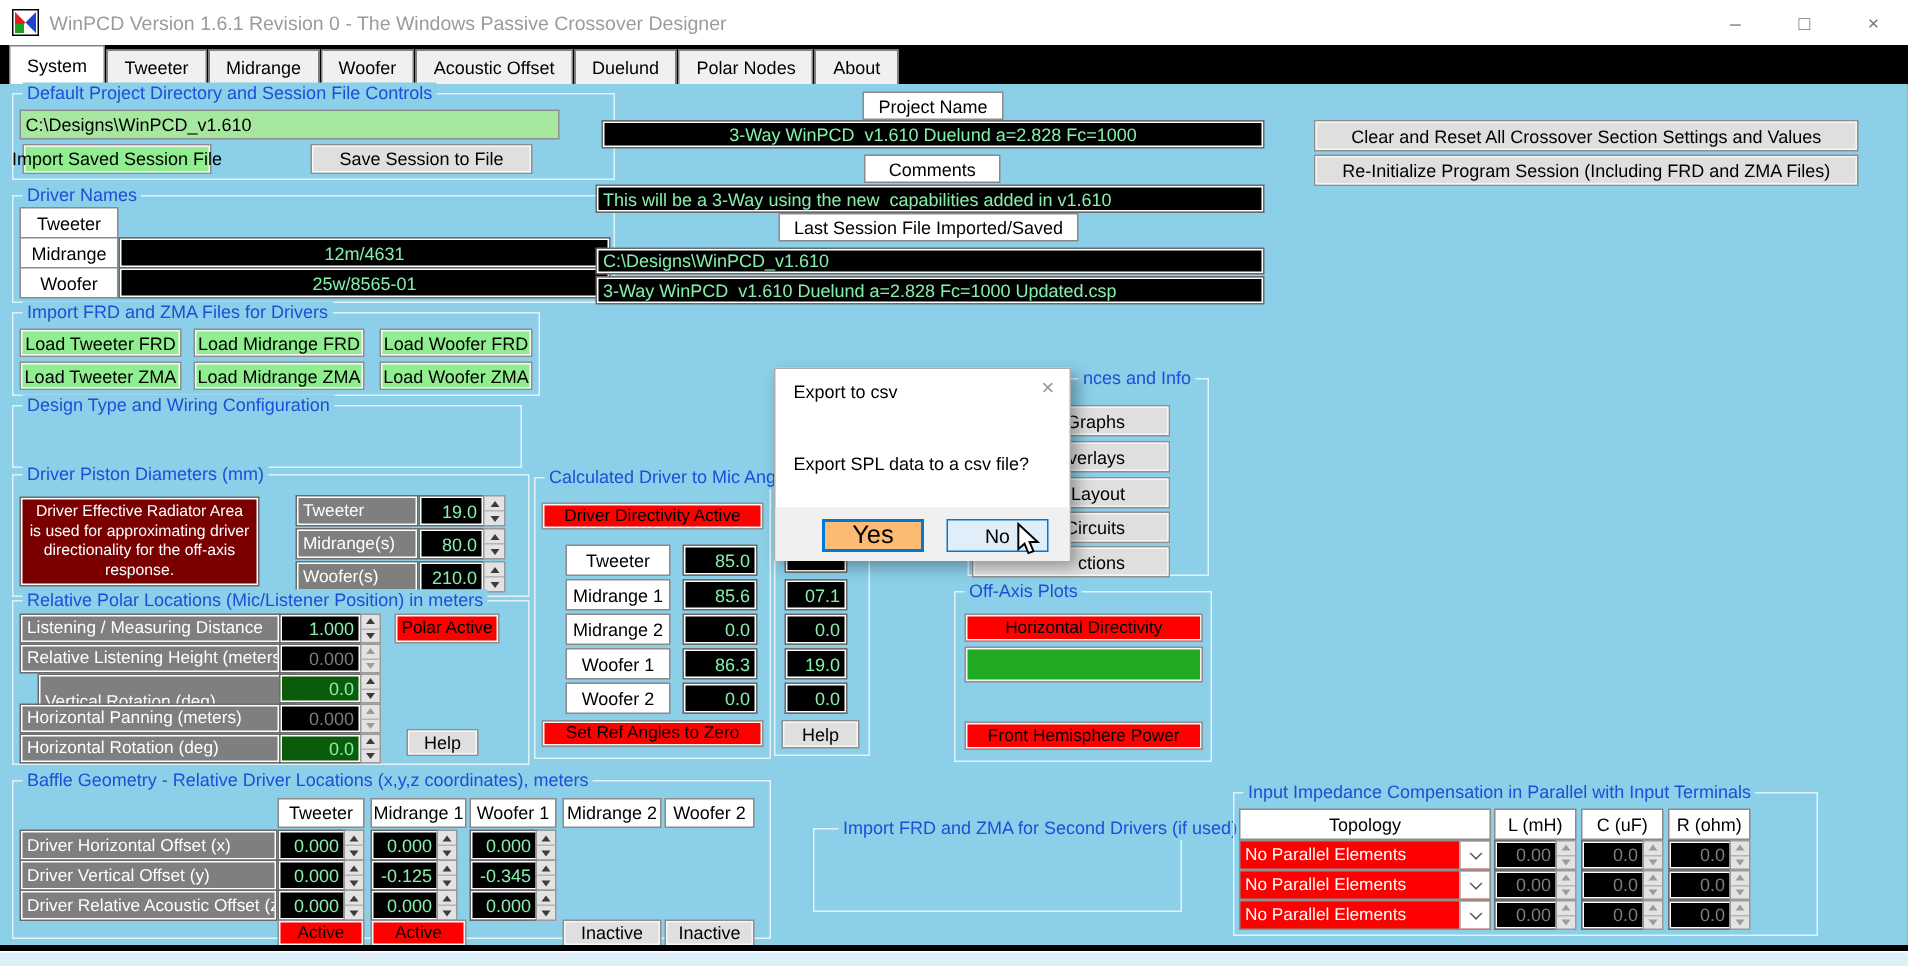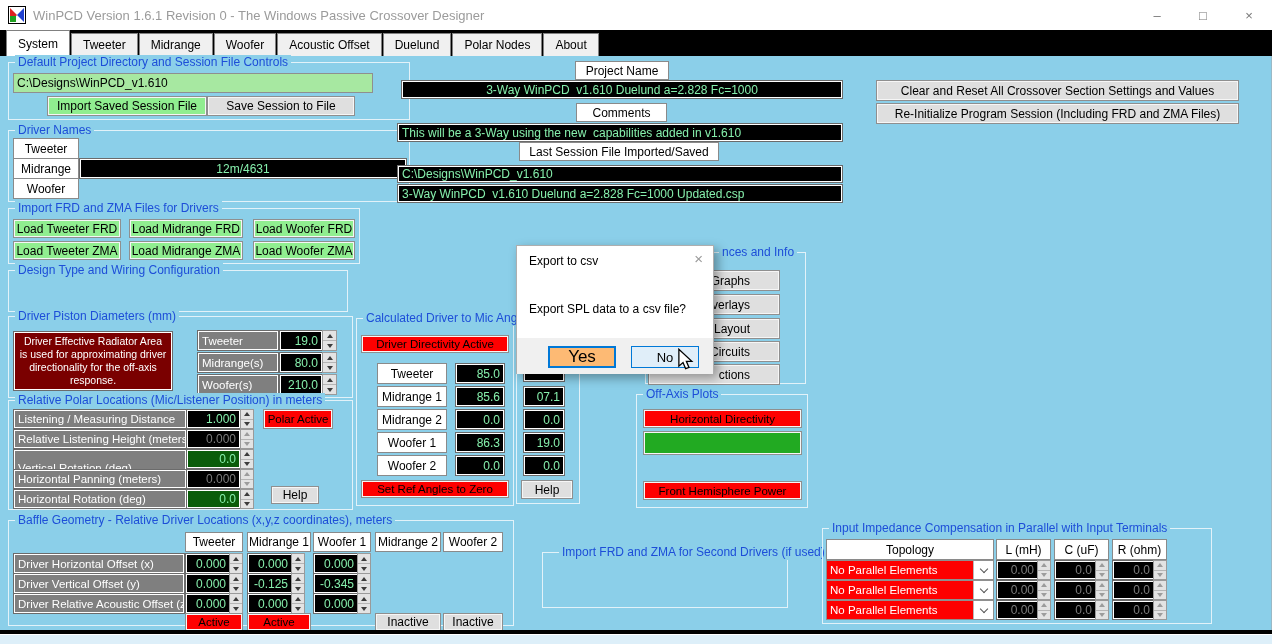--- a/index.html
+++ b/index.html
@@ -89,30 +89,31 @@
     <div class="tab">Polar Nodes</div>
     <div class="tab">About</div>
   </div>
 
   <div class="client"></div>
 
   <div class="grp" style="left:8px;top:62px;width:402px;height:58px">
     <span class="gt">Default Project Directory and Session File Controls</span>
   </div>
   <div class="abs" style="left:14px;top:74px;width:358px;height:18px;background:#a7e8a1;box-shadow:0 0 0 1px #8f8f8f;font-size:12px;display:flex;align-items:center;padding-left:3px">C:\Designs\WinPCD_v1.610</div>
-  <div class="btn green" style="left:48px;top:97px;width:158px;height:18px">Import Saved Session File</div>
+  <div class="btn green" style="left:16px;top:97px;width:124px;height:18px">Import Saved Session File</div>
   <div class="btn" style="left:208px;top:97px;width:146px;height:18px">Save Session to File</div>
 
   <div class="grp" style="left:8px;top:130px;width:402px;height:72px">
     <span class="gt">Driver Names</span>
   </div>
   <div class="wl" style="left:14px;top:139px;width:64px;height:19px">Tweeter</div>
   <div class="wl" style="left:14px;top:159px;width:64px;height:19px">Midrange</div>
   <div class="bf ctr" style="left:80px;top:159px;width:326px;height:19px">12m/4631</div>
   <div class="wl" style="left:14px;top:179px;width:64px;height:19px">Woofer</div>
+  <div class="bf ctr" style="left:80px;top:179px;width:326px;height:19px">25w/8565-01</div>
 
   <div class="grp" style="left:8px;top:208px;width:352px;height:56px">
     <span class="gt">Import FRD and ZMA Files for Drivers</span>
   </div>
   <div class="btn green" style="left:14px;top:220px;width:106px;height:17px">Load Tweeter FRD</div>
   <div class="btn green" style="left:130px;top:220px;width:112px;height:17px">Load Midrange FRD</div>
   <div class="btn green" style="left:254px;top:220px;width:100px;height:17px">Load Woofer FRD</div>
   <div class="btn green" style="left:14px;top:242px;width:106px;height:17px">Load Tweeter ZMA</div>
   <div class="btn green" style="left:130px;top:242px;width:112px;height:17px">Load Midrange ZMA</div>
   <div class="btn green" style="left:254px;top:242px;width:100px;height:17px">Load Woofer ZMA</div>
@@ -152,21 +153,21 @@
   <div class="spin" style="left:241px;top:410px;width:12px;height:18px">
       <i class="tu"></i>
       <i class="td"></i>
     </div>
   <div class="gl" style="left:14px;top:430px;width:172px;height:18px">Relative Listening Height (meters)</div>
   <div class="bf rgt dis" style="left:187px;top:430px;width:53px;height:18px">0.000</div>
   <div class="spin dis" style="left:241px;top:430px;width:12px;height:18px">
       <i class="tu"></i>
       <i class="td"></i>
     </div>
-  <div class="gl" style="left:14px;top:450px;width:172px;height:36px">Vertical Rotation (deg)</div>
+  <div class="gl" style="left:26px;top:450px;width:172px;height:36px">Vertical Rotation (deg)</div>
   <div class="bf rgt grn" style="left:187px;top:450px;width:53px;height:18px">0.0</div>
   <div class="spin" style="left:241px;top:450px;width:12px;height:18px">
       <i class="tu"></i>
       <i class="td"></i>
     </div>
   <div class="gl" style="left:14px;top:470px;width:172px;height:18px">Horizontal Panning (meters)</div>
   <div class="bf rgt dis" style="left:187px;top:470px;width:53px;height:18px">0.000</div>
   <div class="spin dis" style="left:241px;top:470px;width:12px;height:18px">
       <i class="tu"></i>
       <i class="td"></i>

